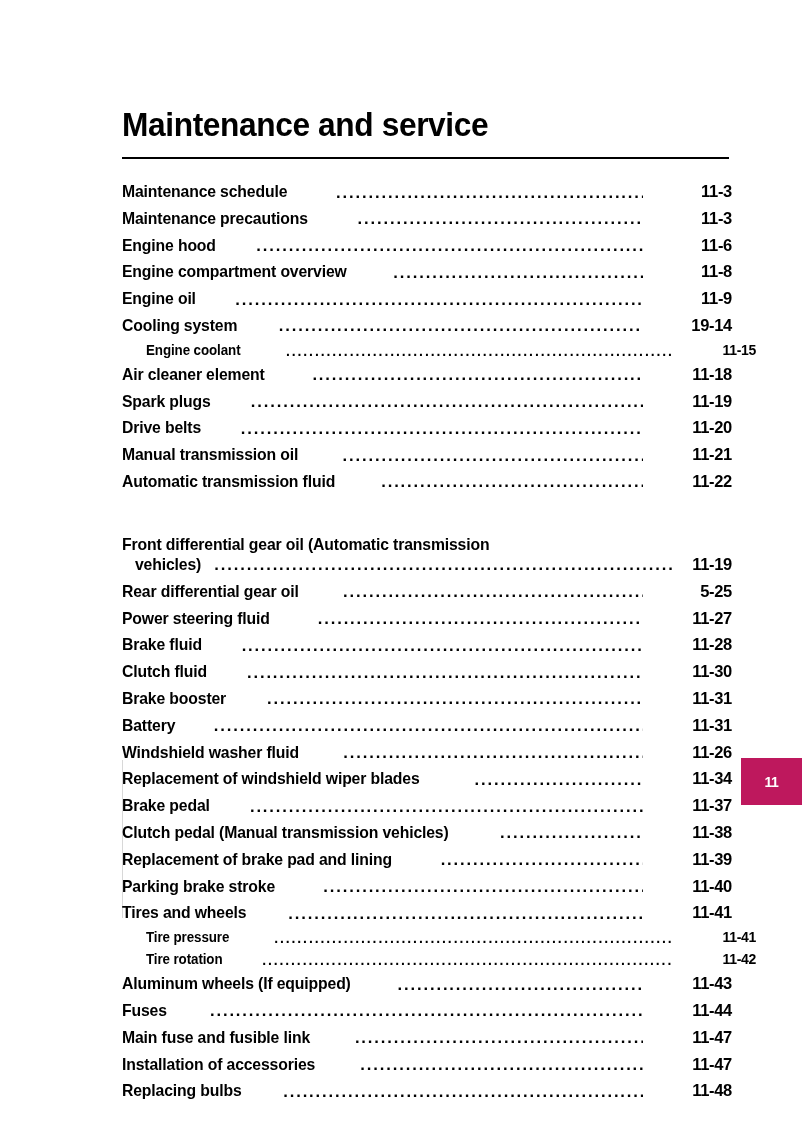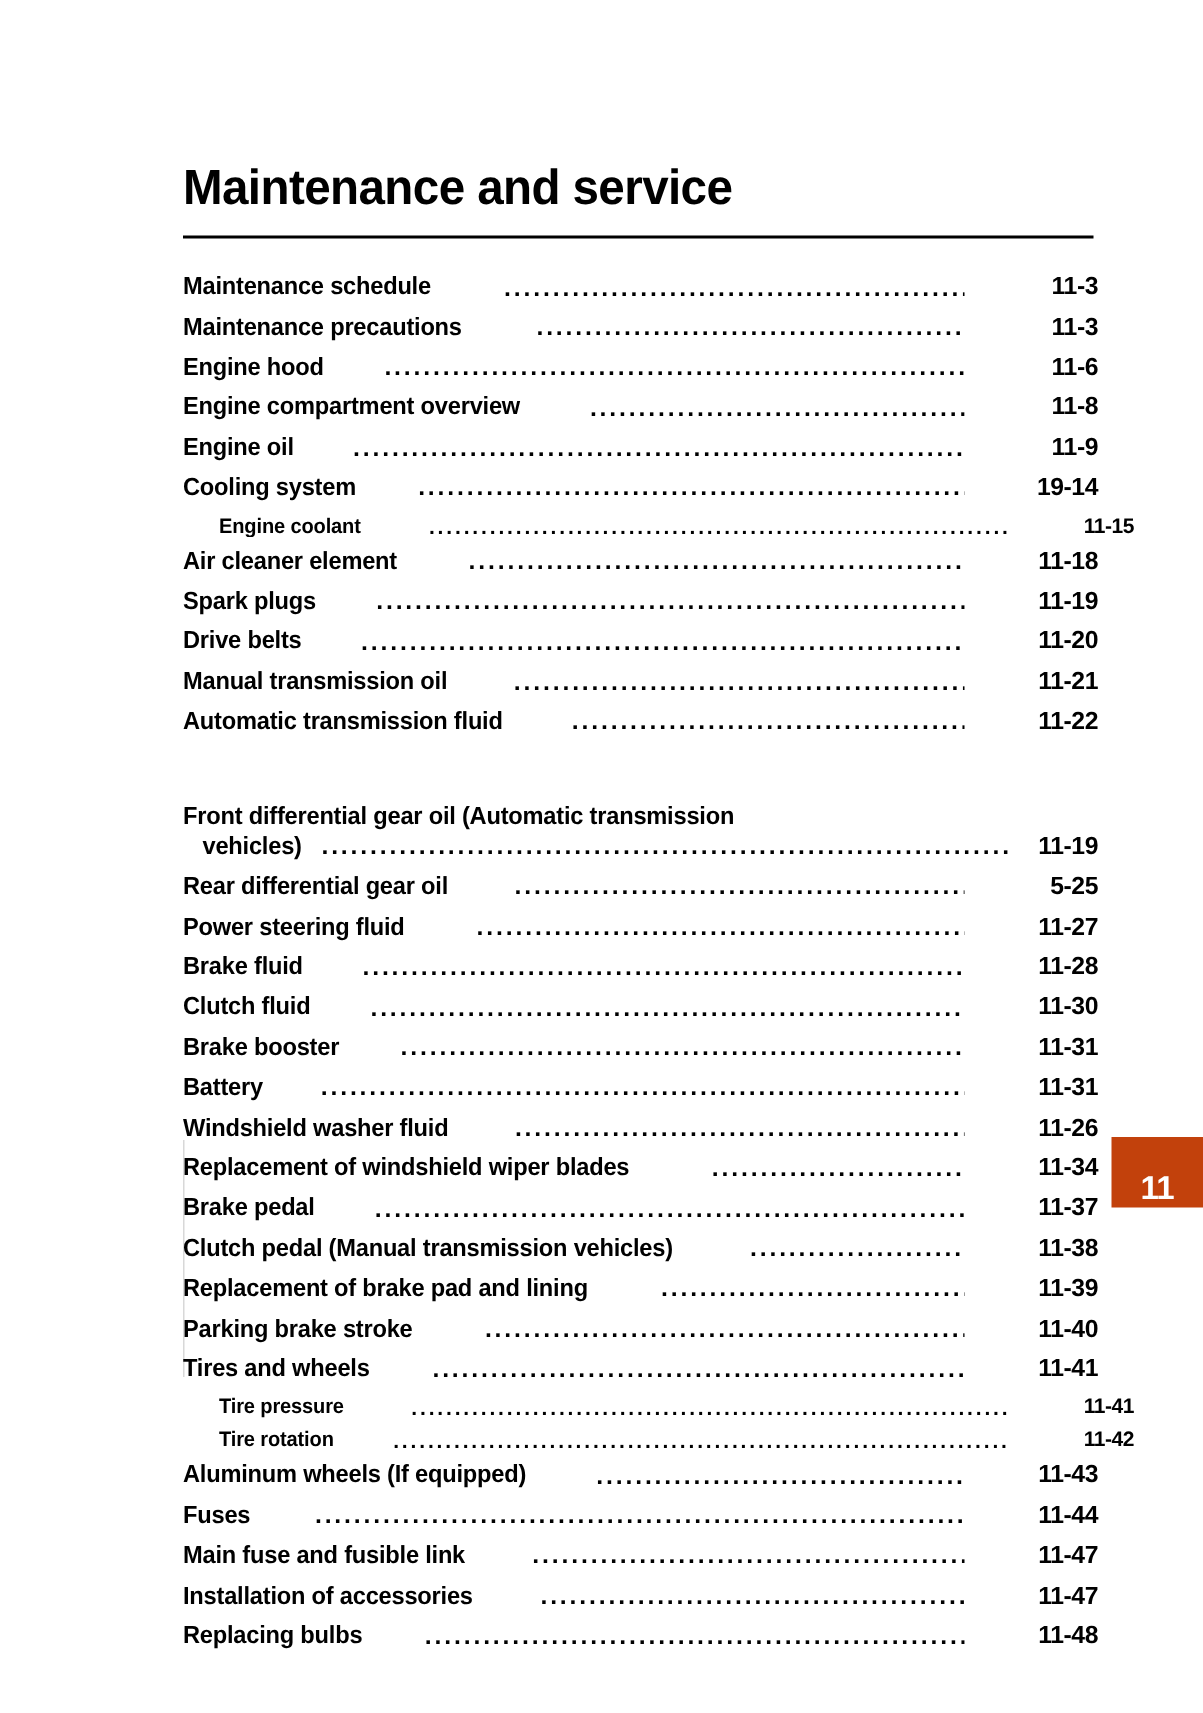--- a/index.html
+++ b/index.html
@@ -138,26 +138,26 @@
 
   
   .gap-wide { margin-left: 9px; }
 
   .chapter-tab {
     position: absolute;
     left: 741px;
     top: 758px;
     width: 61px;
     height: 47px;
-    background: #c2410c;
+    background: #be185d;
     color: #ffffff;
     display: flex;
-    align-items: flex-end;
+    align-items: center;
     justify-content: center;
-    font-size: 22px;
+    font-size: 14px;
     font-weight: bold;
     letter-spacing: -0.5px;
   }
 </style>
 </head>
 <body>
 
 <div class="page">
 
   <div class="scan-edge"></div>

